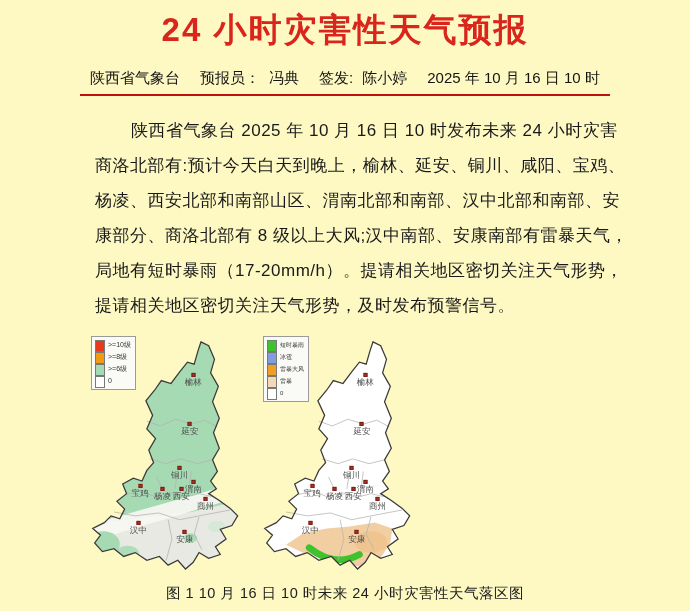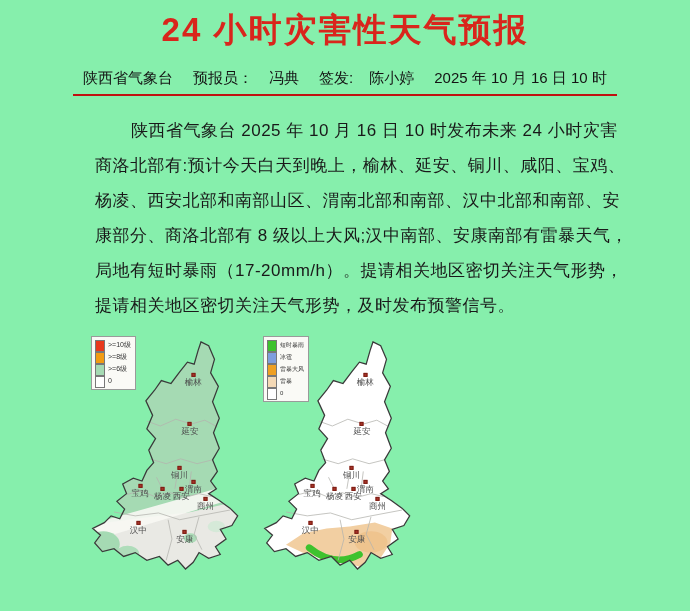--- a/index.html
+++ b/index.html
@@ -1,33 +1,33 @@
 <!DOCTYPE html>
 <html><head>
 <meta charset="utf-8">
 <style>
   * { margin:0; padding:0; box-sizing:border-box; }
   html,body { background:#ffffff; }
   .page {
-    position:relative; width:690px; height:611px; background:#86efac;
+    position:relative; width:690px; height:611px; background:#fef9c3;
     font-family:"Liberation Sans", sans-serif; overflow:hidden;
   }
   .title {
     margin-top:8px; text-align:center;
     font-size:33px; font-weight:bold; letter-spacing:2px;
     color:#d9251c;
   }
   .meta-row {
     width:fit-content; margin:16px auto 8px auto;
     display:flex; align-items:baseline; gap:20px;
     font-size:15px; font-weight:500; color:#141414;
     border-bottom:2px solid #c01010; padding:0 10px 6px 10px;
     white-space:nowrap;
   }
-  .meta-pair { display:inline-flex; gap:16px; }
+  .meta-pair { display:inline-flex; gap:9px; }
   .body-text {
     width:516px; margin:17px 0 4px 95px;
     font-size:17px; font-weight:400; color:#191919;
     letter-spacing:0.5px;
   }
   .body-line { line-height:35px; white-space:nowrap; }
   .body-line.indent { text-indent:36px; }
   .maps-row {
     margin-top:9px; padding-left:85px;
     display:flex;
@@ -251,14 +251,15 @@
           <span class="city-name">汉中</span>
         </div>
         <div class="city" style="left: 58%; top: 84%;">
           <span class="city-marker"></span>
           <span class="city-name">安康</span>
         </div>
       </div>
 
   </div>
 
+  <div class="caption">图 1 10 月 16 日 10 时未来 24 小时灾害性天气落区图</div>
 
 </div>
 
 </body></html>

